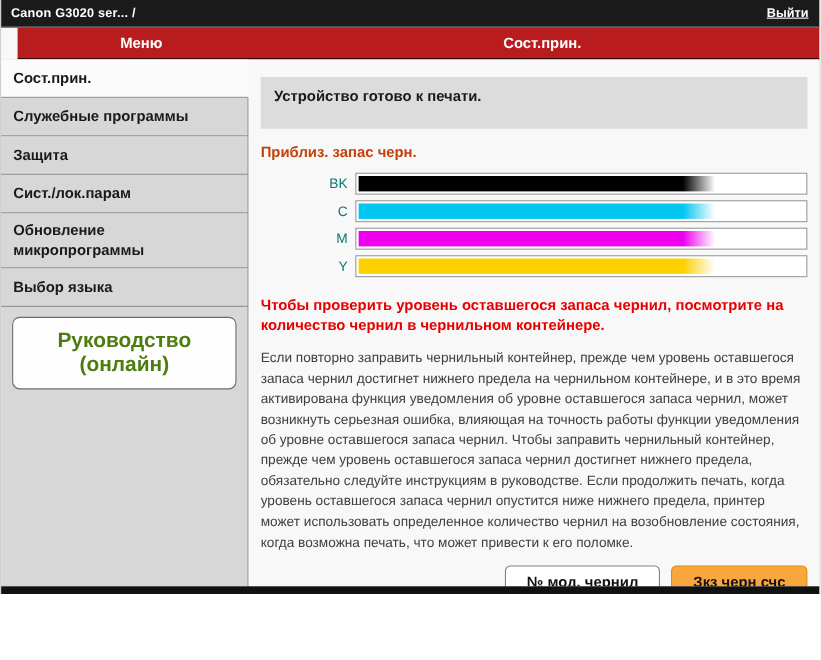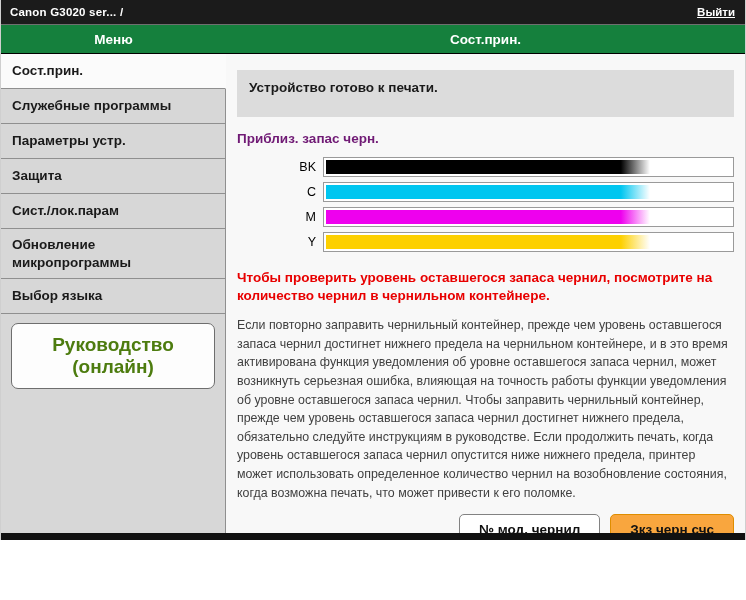--- a/index.html
+++ b/index.html
@@ -8,21 +8,21 @@
   .page { width:746px; height:540px; display:flex; flex-direction:column;
           border-left:1px solid #cfcfcf; border-right:1px solid #cfcfcf; overflow:hidden; background:#f8f8f8; }
 
   
   .topbar { height:25px; background:#1b1b1b; color:#fff; display:flex; align-items:center;
             justify-content:space-between; padding:0 10px 0 9px; border-bottom:1px solid #6f6f6f; flex:0 0 auto; }
   .topbar .title { font-size:11.5px; font-weight:bold; letter-spacing:.2px; }
   .topbar .logout { font-size:11.5px; font-weight:bold; color:#fff; text-decoration:underline; cursor:pointer; }
 
   
-  .header { height:29px; background:#15803d; color:#fff; display:flex; flex:0 0 auto; border-bottom:1px solid #000; }
+  .header { height:29px; background:#b91c1c; color:#fff; display:flex; flex:0 0 auto; border-bottom:1px solid #000;margin-left:15px; }
   .header .cell { display:flex; align-items:center; justify-content:center; font-size:13.5px; font-weight:bold; }
   .header .cell.menu { width:225px; flex:0 0 auto; }
   .header .cell.page-name { flex:1; }
 
   
   .body { flex:1; display:flex; min-height:0; }
 
   
   .sidebar { width:225px; flex:0 0 auto; display:flex; flex-direction:column; background:#d7d7d7; }
   .sb-item { min-height:35px; display:flex; align-items:center; padding:7px 8px 7px 11px;
@@ -31,25 +31,25 @@
   .sb-item.selected { background:#fbfbfb; border-right-color:#fbfbfb; }
   .sb-item.two-line span { display:inline-block; max-width:172px; }
   .sb-filler { flex:1; border-right:1px solid #8f8f8f; padding:9px 10px; }
   .manual-btn { display:inline-block; background:#fdfdfd; border:1px solid #6e6e6e; border-radius:7px;
                 font-size:19px; font-weight:bold; color:#4d7c0f; padding:10px 9px; cursor:pointer;
                 font-family:"Liberation Sans", sans-serif; }
 
   
   .content { flex:1; background:#f8f8f8; padding:16px 11px 12px 11px; overflow:hidden; display:flex; flex-direction:column; }
   .status-box { background:#dcdcdc; padding:10px 12px 22px 12px; font-size:13.5px; font-weight:bold; color:#1a1a1a; }
-  .section-title { margin-top:14px; font-size:13.5px; font-weight:bold; color:#701a75; }
+  .section-title { margin-top:14px; font-size:13.5px; font-weight:bold; color:#c2410c; }
 
   .ink-table { margin-top:11px; display:flex; flex-direction:column; gap:5px; }
   .ink-row { display:flex; align-items:center; }
-  .ink-label { width:86px; flex:0 0 auto; text-align:right; padding-right:7px; font-size:12.5px; color:#000000; }
+  .ink-label { width:86px; flex:0 0 auto; text-align:right; padding-right:7px; font-size:12.5px; color:#0f766e; }
   .ink-bar { flex:1; height:20px; border:1px solid #9a9a9a; background:#fff; padding:2px; }
   .ink-fill { height:100%; }
 
   .warning { margin-top:17px; color:#e80000; font-weight:bold; font-size:13.5px; line-height:1.3; }
   .info { margin-top:12px; font-size:12.4px; line-height:1.5; color:#404040; }
 
   .btn-row { margin-top:12px; display:flex; justify-content:flex-end; gap:10px; }
   .btn { height:30px; padding:0 19px; font-size:13.5px; font-weight:bold; color:#111; border-radius:5px;
          cursor:pointer; font-family:"Liberation Sans", sans-serif; }
   .btn.white { background:#fff; border:1px solid #828282; }
@@ -81,23 +81,20 @@
   </div>
 
   <div class="body">
 
     <div class="sidebar">
       <div class="sb-item selected">
           <span>Сост.прин.</span>
         </div>
       <div class="sb-item">
           <span>Служебные программы</span>
-        </div>
-      <div class="sb-item">
-          <span>Параметры устр.</span>
         </div>
       <div class="sb-item">
           <span>Защита</span>
         </div>
       <div class="sb-item">
           <span>Сист./лок.парам</span>
         </div>
       <div class="sb-item two-line">
           <span>Обновление микропрограммы</span>
         </div>

